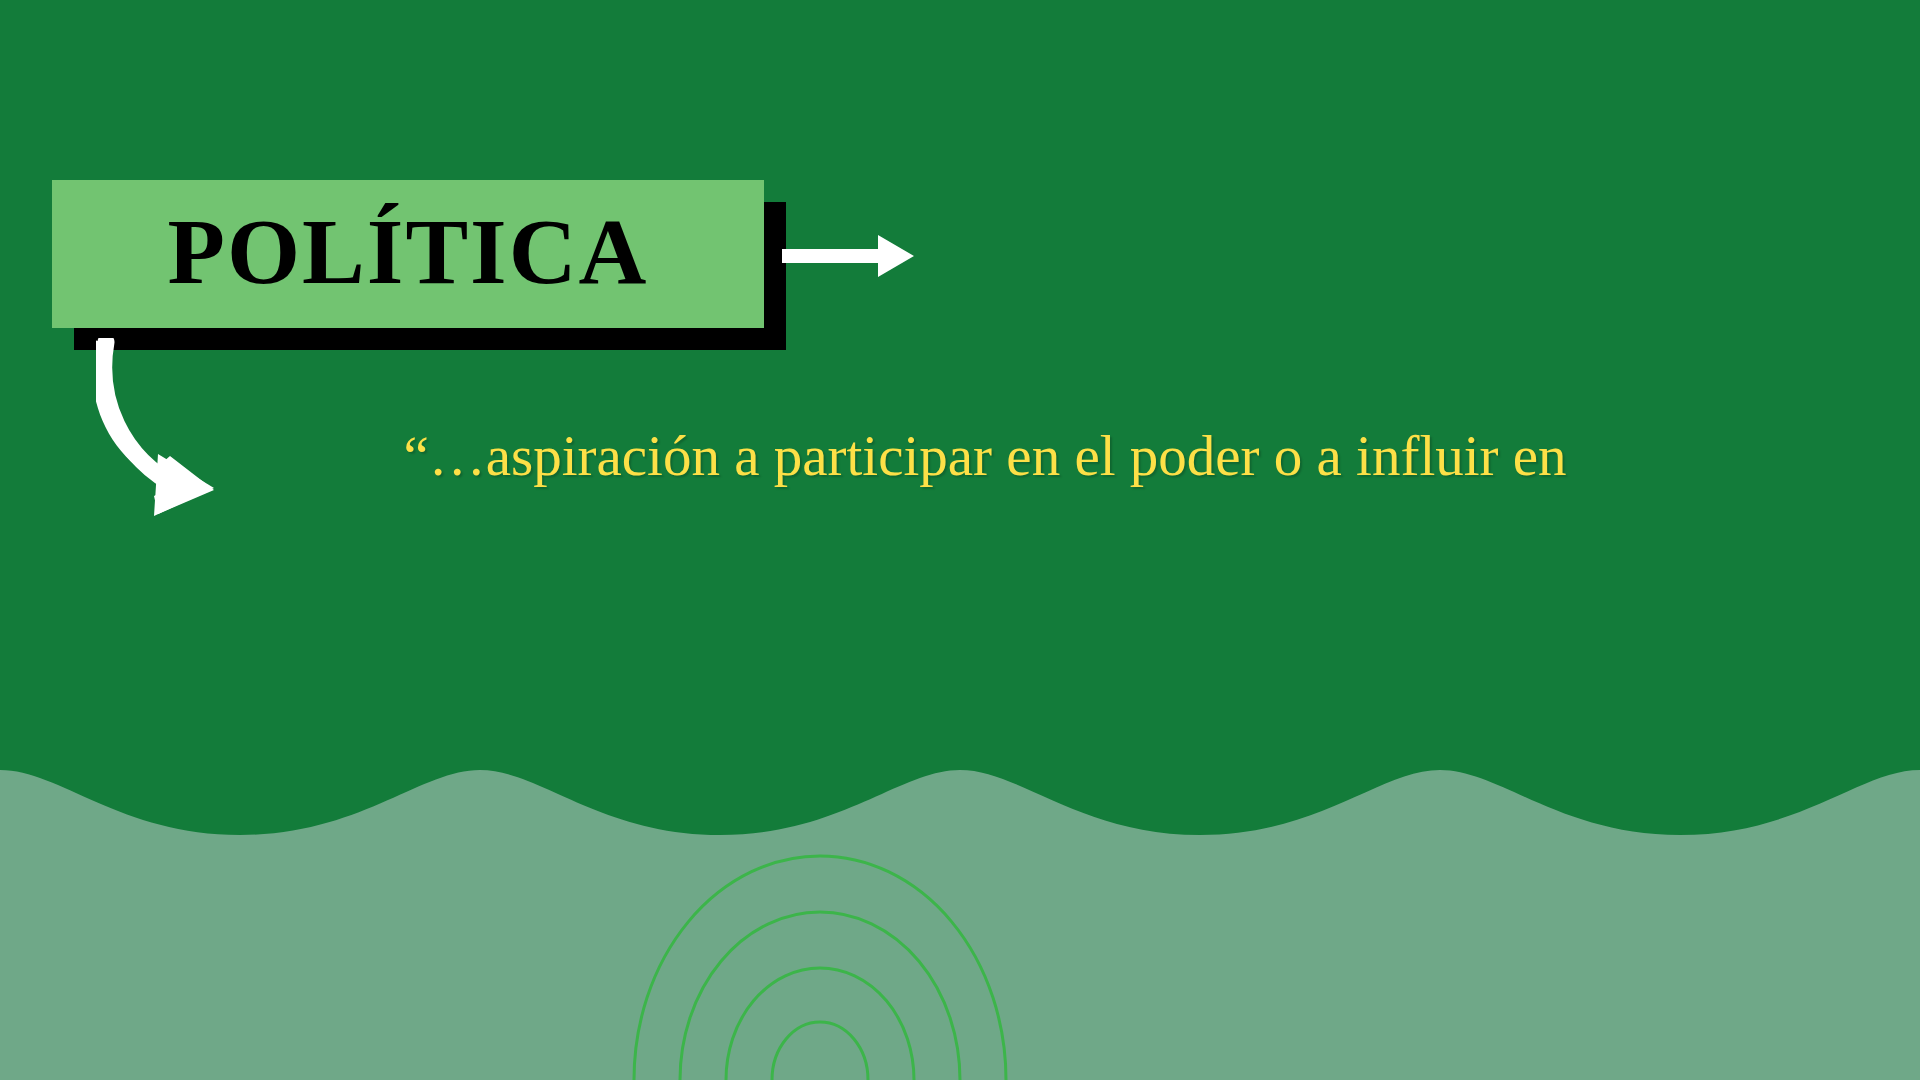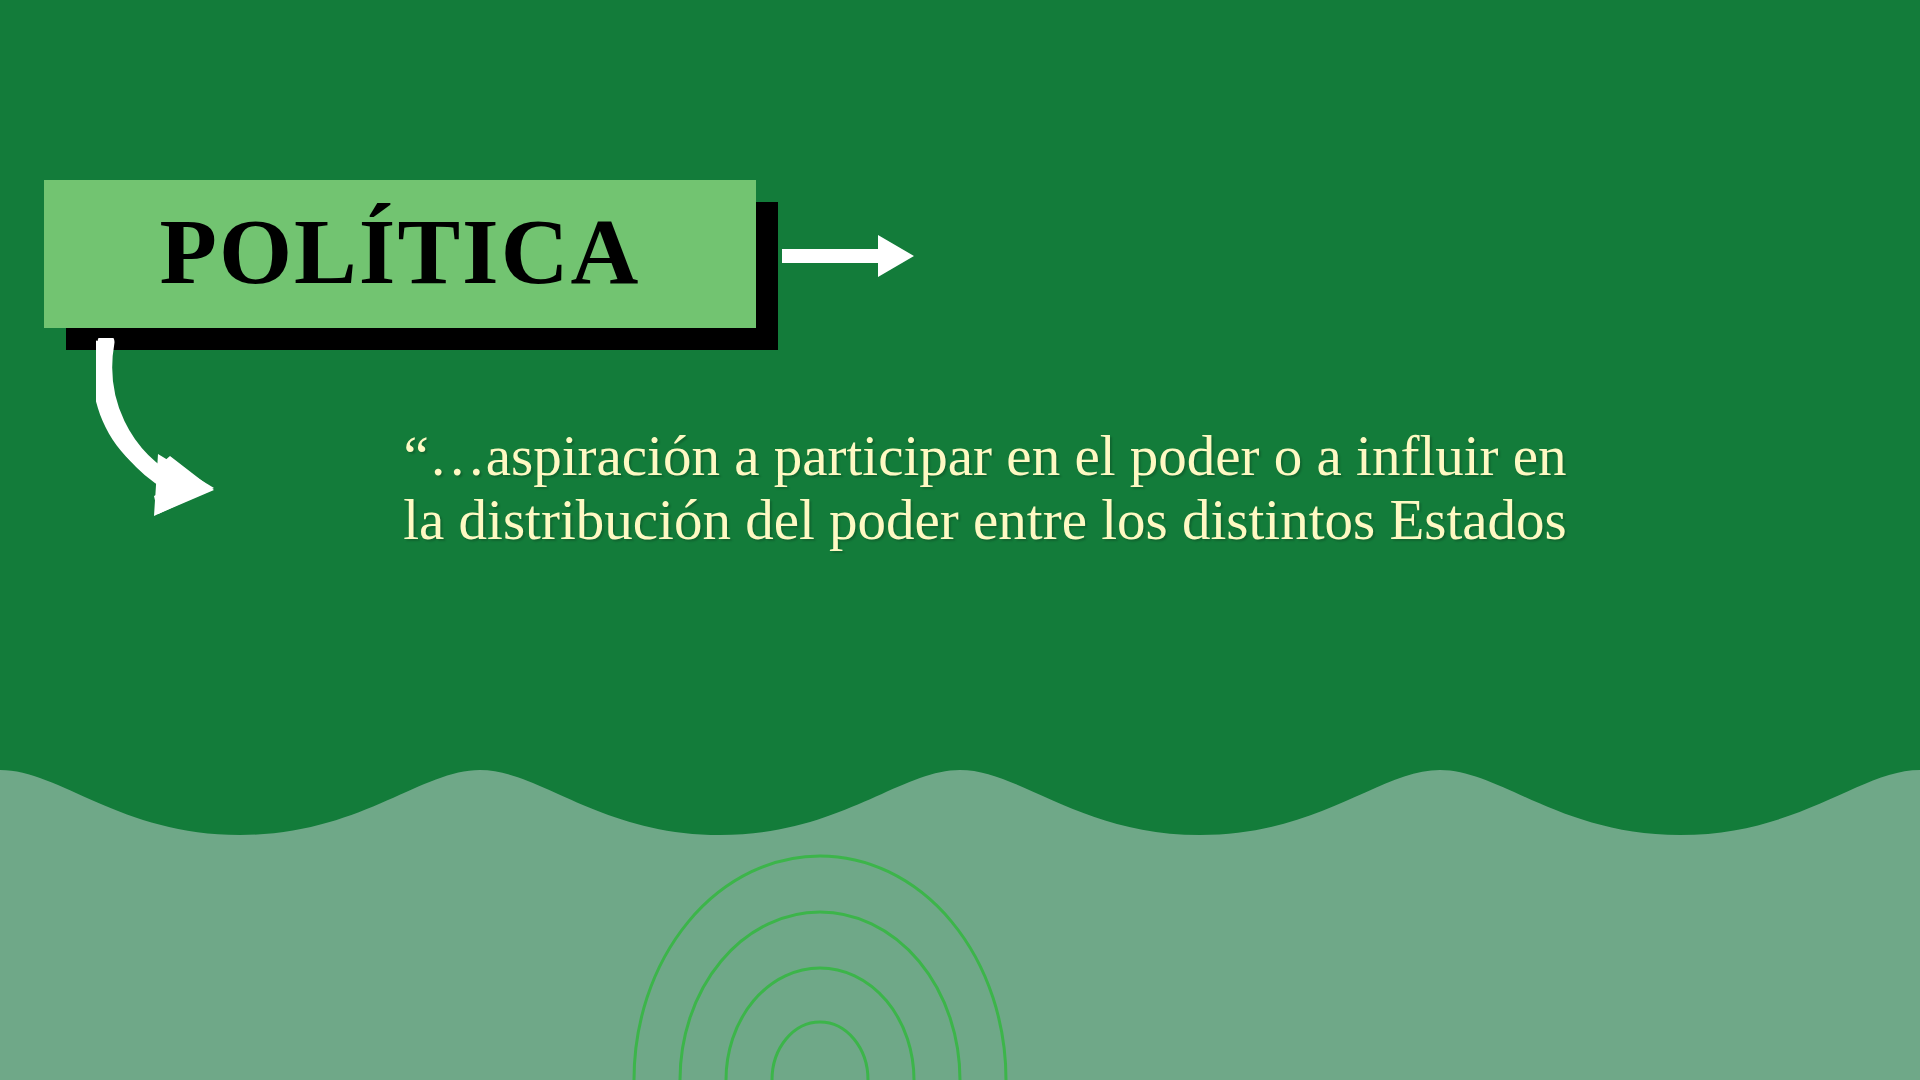--- a/index.html
+++ b/index.html
@@ -27,21 +27,21 @@
     left: 0;
     bottom: 0;
     width: 1920px;
     height: 360px;
     z-index: 1;
   }
 
   
   .title-wrap {
     position: absolute;
-    left: 44px;
+    left: 52px;
     top: 180px;
     width: 844px;
     height: 148px;
     z-index: 4;
     text-decoration: underline;
   }
   .title-shadow {
     position: absolute;
     left: 22px;
     top: 22px;
@@ -109,21 +109,21 @@
   
   .quote {
     position: absolute;
     left: 270px;
     top: 424px;
     width: 1430px;
     text-align: center;
     font-family: "Liberation Serif", serif;
     font-size: 57px;
     line-height: 1.13;
-    color: #fef9c3;
+    color: #fde047;
     z-index: 5;
     text-shadow: 2px 2px 2px rgba(0,0,0,0.18);
   }
   .quote-line {
     display: block;
     white-space: nowrap;
   }
 </style>
 </head>
 <body>
@@ -186,16 +186,15 @@
              L 62,176
              L 58,158
              L 74,150
              C 10,120 -12,60 -2,2 Z" fill="#ffffff"></path>
     <path d="M10,4 C0,60 24,120 84,150" fill="none" stroke="#ffffff" stroke-width="17" stroke-linecap="round"></path>
     <path d="M62,116 L118,150 L58,178 Z" fill="#ffffff"></path>
   </svg>
 
   <div class="quote">
     <span class="quote-line">“…aspiración a participar en el poder o a influir en</span>
-    <span class="quote-line">la distribución del poder entre los distintos Estados</span>
   </div>
 
 </div>
 
 </body></html>

